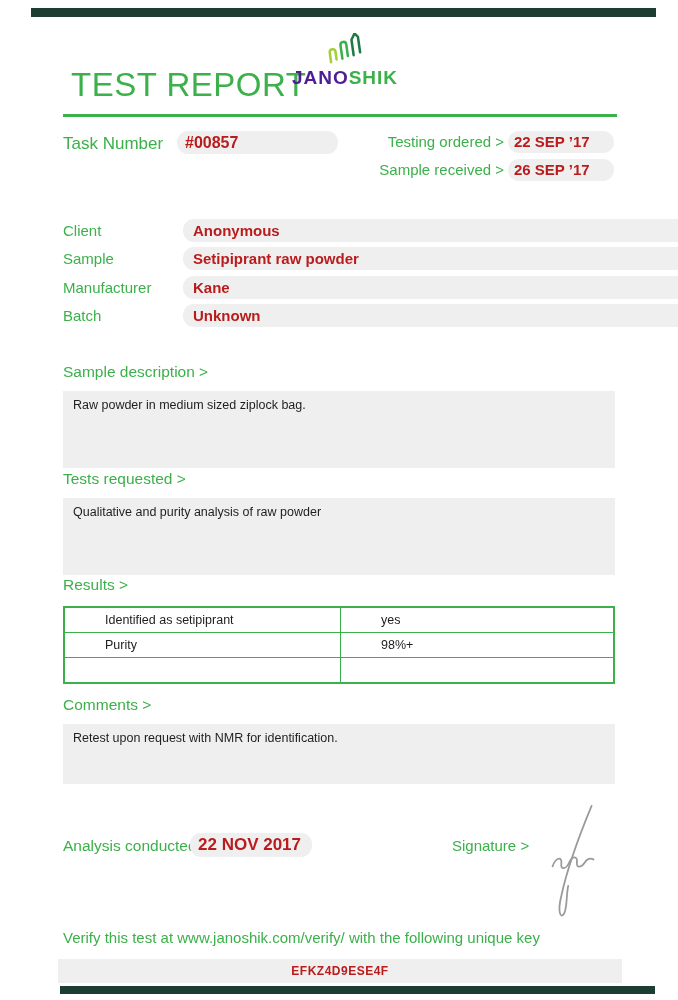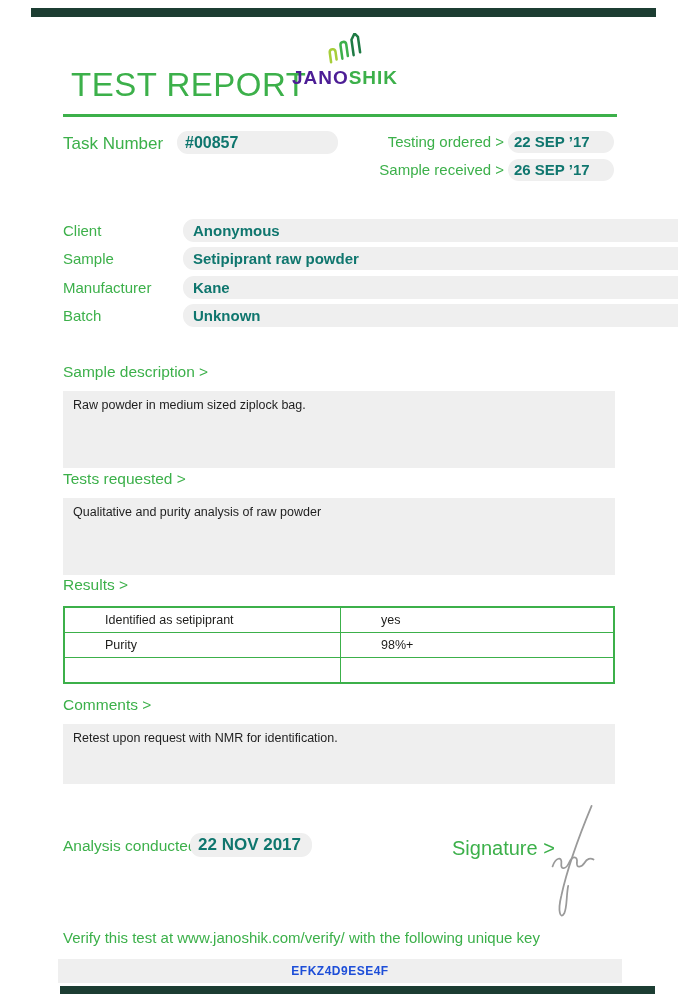--- a/index.html
+++ b/index.html
@@ -26,21 +26,21 @@
   .logo-text .green { color:var(--accent-green,#3cb04a); }
 
   .contact { position:absolute; right:60px; top:61px; text-align:right;
     font-size:11.5px; color:#6e6e6e; line-height:17px; }
 
   .rule { position:absolute; left:63px; top:114px; width:554px; height:2.5px;
     background:var(--accent-green,#3cb04a); }
 
   .green-label { position:absolute; color:var(--accent-green,#3cb04a); font-size:15px; }
   .gray-box { position:absolute; background:var(--box-gray,#efefef); box-sizing:border-box; }
-  .value-text { font-weight:600; color:#0f766e;border-radius:11px; }
+  .value-text { font-weight:600; color:#b91c1c;border-radius:11px; }
 
   .task-label { left:63px; top:134px; font-size:17px; }
   .task-box { left:177px; top:131px; width:161px; height:23px;
     font-size:16px; line-height:23px; padding-left:8px; }
   .date-label { left:374px; width:130px; text-align:right; line-height:22px; }
   .date-box { left:508px; width:106px; height:22px; font-size:15px; line-height:22px; padding-left:6px; }
 
   .detail-label { left:63px; line-height:23px; }
   .detail-box { left:183px; width:520px; height:23px;
     font-size:15px; line-height:23px; padding-left:10px; }
@@ -52,27 +52,27 @@
   .results-table { position:absolute; left:63px; top:606px; width:552px;
     border:2px solid var(--accent-green,#3cb04a); box-sizing:border-box; }
   .results-row { display:grid; grid-template-columns:276px 1fr; height:24px; }
   .results-row + .results-row { border-top:1.5px solid var(--accent-green,#3cb04a); }
   .results-cell { font-size:12.5px; font-weight:500; line-height:24px; padding-left:8px;margin-left:32px; }
   .results-cell.name { border-right:1.5px solid var(--accent-green,#3cb04a); }
 
   .analysis-label { left:63px; top:837px; font-size:15.5px; }
   .analysis-box { left:190px; top:833px; width:122px; height:24px;
     font-size:17px; line-height:24px; padding-left:8px; }
-  .signature-label { left:452px; top:837px; font-size:20px; }
+  .signature-label { left:452px; top:837px; font-size:15px; }
   .signature-mark { position:absolute; left:540px; top:802px; }
 
   .verify-line { left:63px; top:929px; font-size:15px; }
   .key-box { left:58px; top:959px; width:564px; height:24px;
     text-align:center; font-size:12px; font-weight:600; letter-spacing:.5px;
-    line-height:24px; color:#1d4ed8; }
+    line-height:24px; color:#b91c1c; }
 </style>
 </head>
 <body>
 
 <div class="page">
 
   <div class="accent-bar top"></div>
 
   <h1 class="report-title">TEST REPORT</h1>
 

